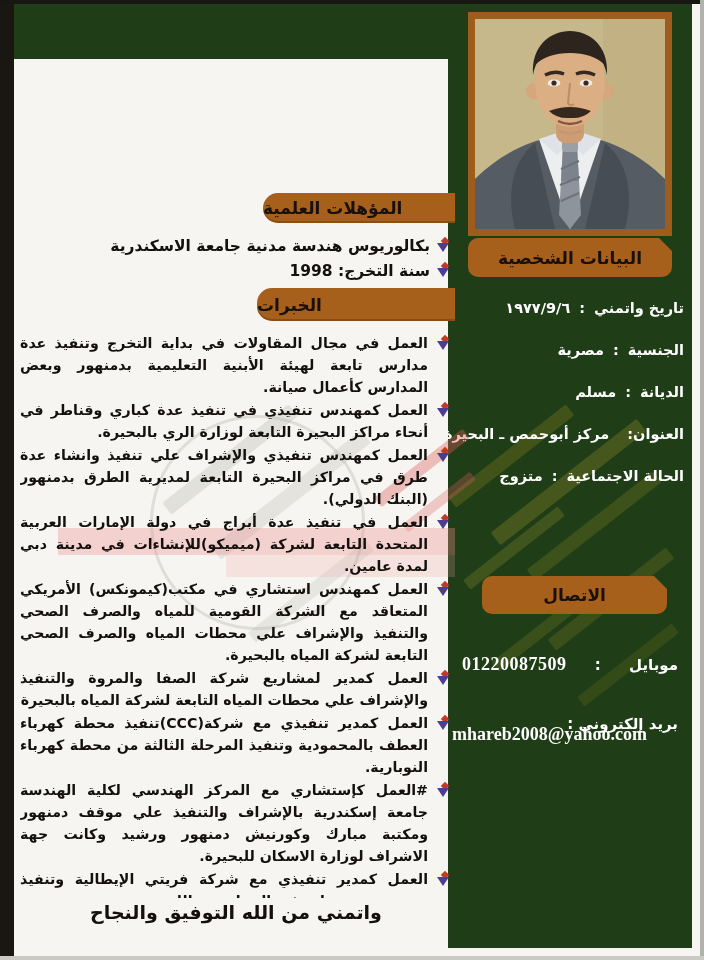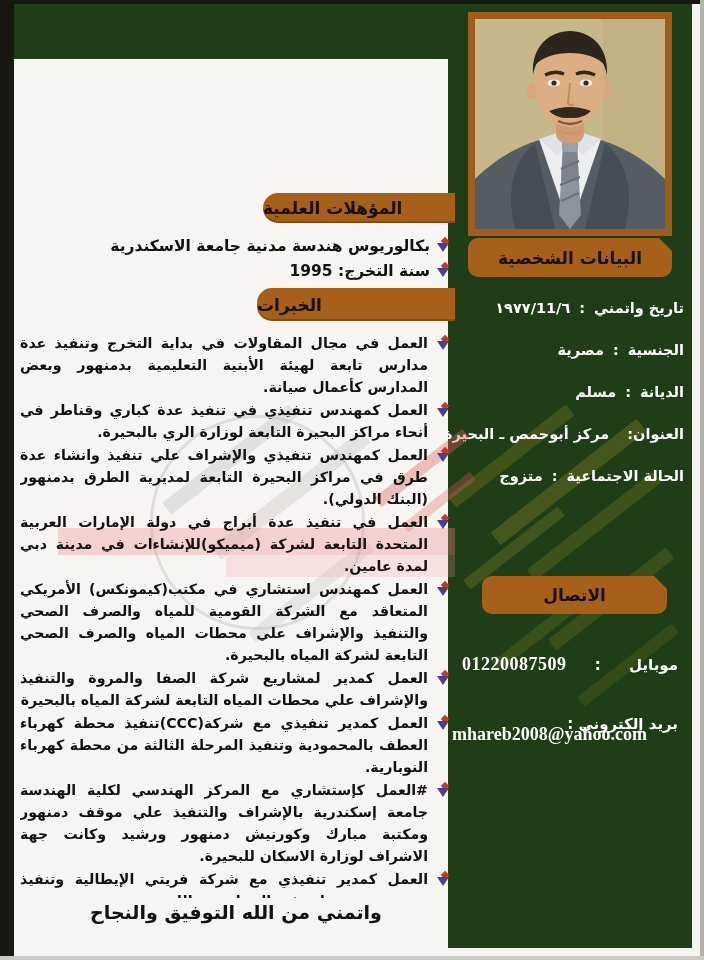--- a/index.html
+++ b/index.html
@@ -158,21 +158,21 @@
     <div class="side-banner banner-personal">
       <span>البيانات الشخصية</span>
       <span class="snip"></span>
     </div>
 
     <div class="personal-rows">
 
         <div class="p-row">
           <span class="p-label">تاريخ واتمني</span>
           <span class="p-sep">:</span>
-          <span class="p-value">١٩٧٧/11/٦</span>
+          <span class="p-value">١٩٧٧/9/٦</span>
         </div>
 
         <div class="p-row">
           <span class="p-label">الجنسية</span>
           <span class="p-sep">:</span>
           <span class="p-value">مصرية</span>
         </div>
 
         <div class="p-row">
           <span class="p-label">الديانة</span>
@@ -225,21 +225,21 @@
   </div>
   <div class="qual-list">
 
       <div class="x-item">
         <span class="bullet"></span>
         <span class="x-text">بكالوريوس هندسة مدنية جامعة الاسكندرية</span>
       </div>
 
       <div class="x-item">
         <span class="bullet"></span>
-        <span class="x-text">سنة التخرج: 1995</span>
+        <span class="x-text">سنة التخرج: 1998</span>
       </div>
     </div>
 
   <div class="tab tab-exp">
     <span>الخبرات</span>
   </div>
   <div class="exp-list">
 
       <div class="x-item">
         <span class="bullet"></span>

